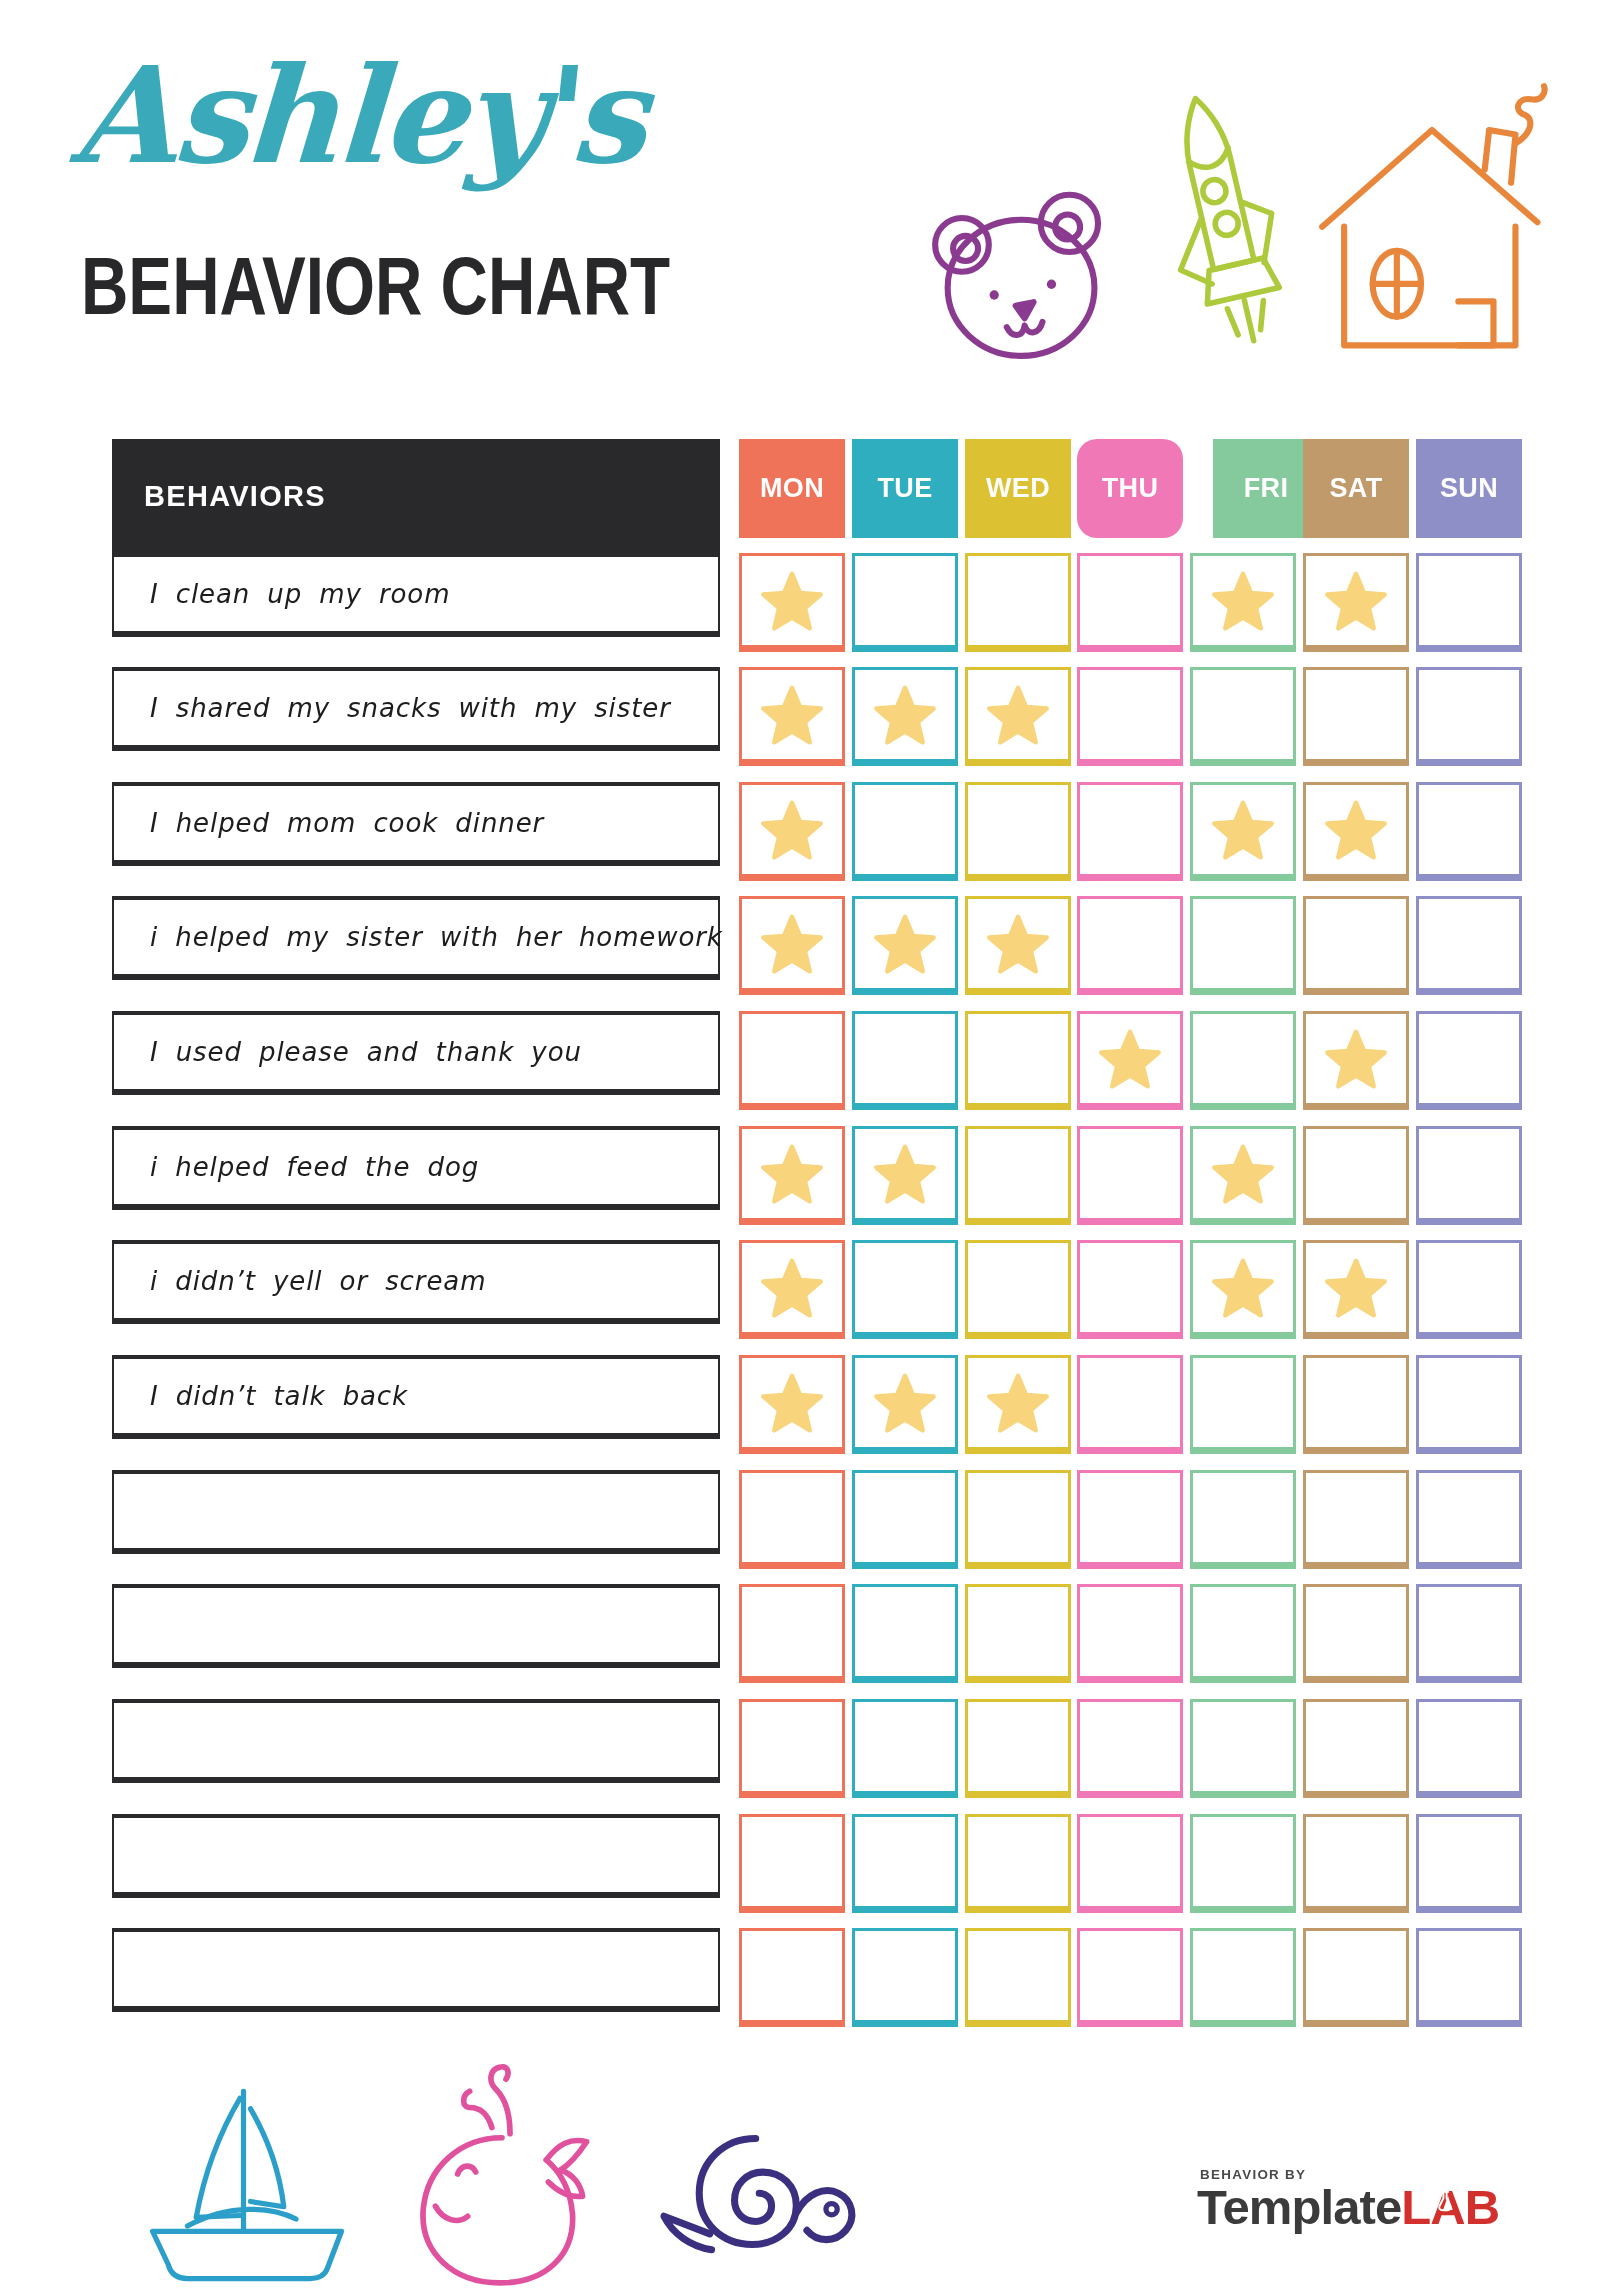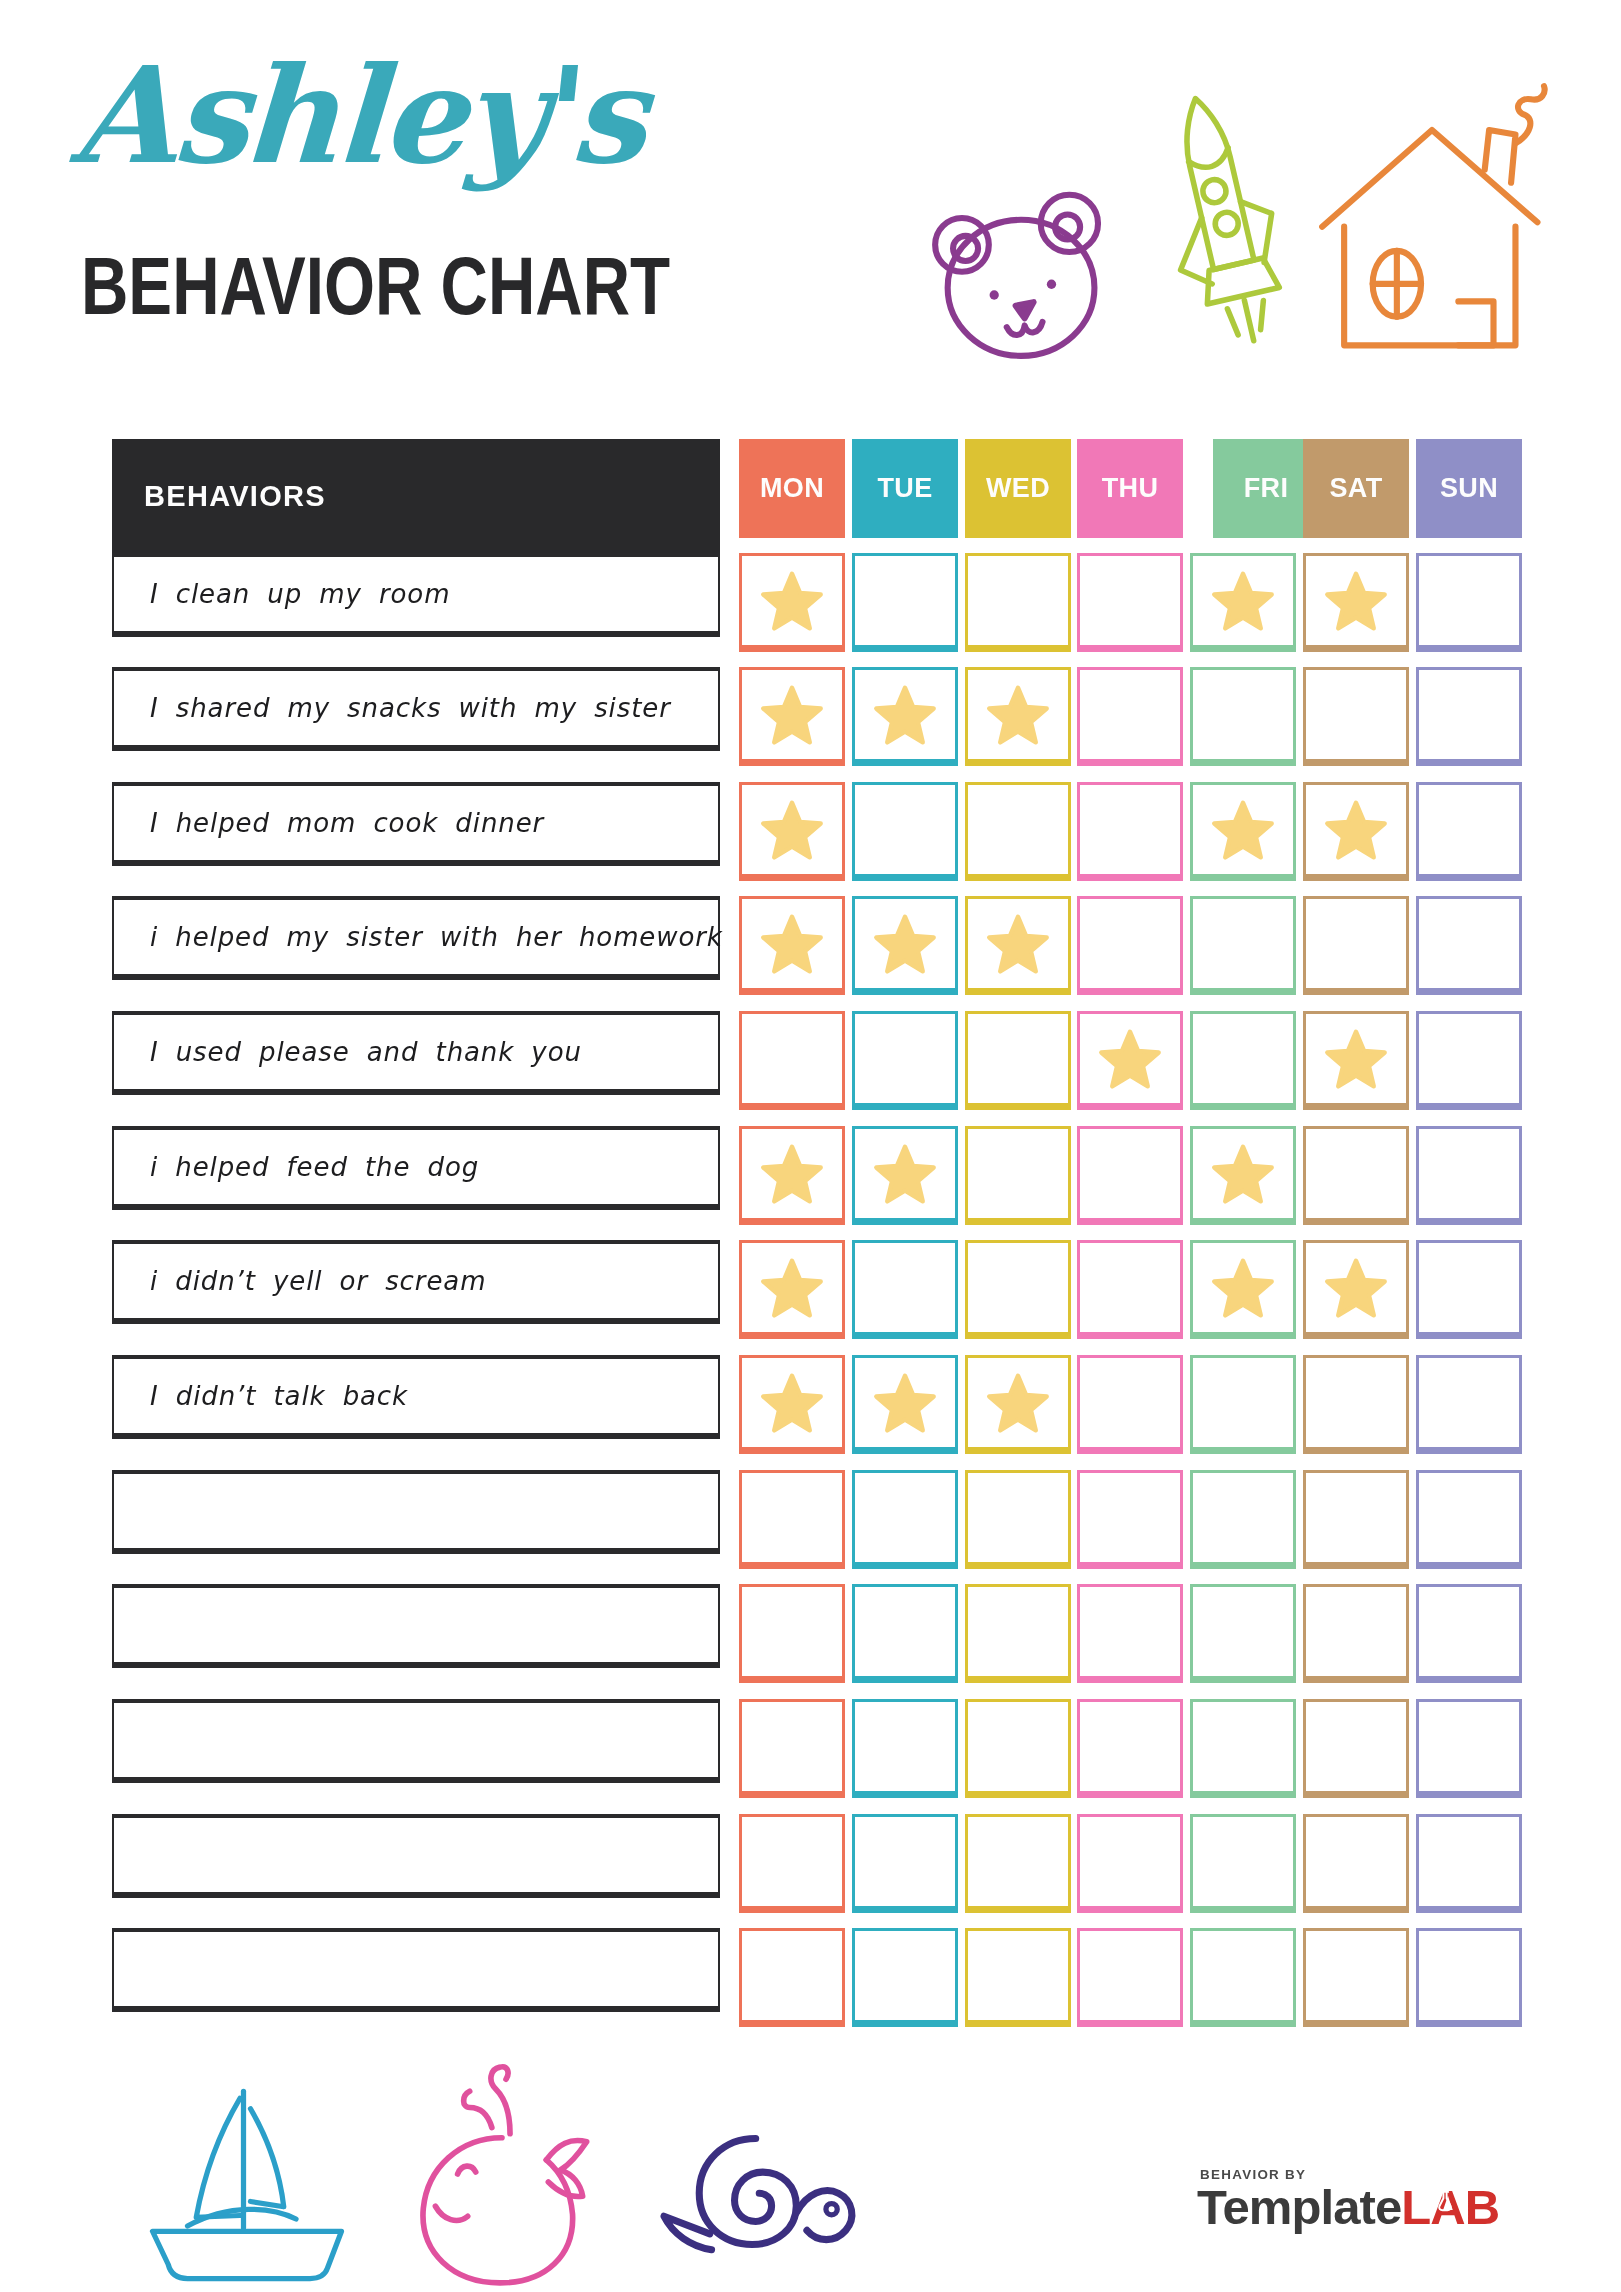--- a/index.html
+++ b/index.html
@@ -117,21 +117,21 @@
     </svg>
   </span>
 
   <div class="behaviors-header" style="background: rgb(41, 41, 43);">
     <span>BEHAVIORS</span>
   </div>
   <div id="day-headers">
       <div class="day-header" style="left: 739px; background: rgb(238, 115, 88); text-align: right;">MON</div>
       <div class="day-header" style="left: 852px; background: rgb(47, 174, 192);">TUE</div>
       <div class="day-header" style="left: 965px; background: rgb(220, 194, 51);">WED</div>
-      <div class="day-header" style="left: 1077px; background: rgb(241, 120, 183);">THU</div>
+      <div class="day-header" style="left: 1077px; background: rgb(241, 120, 183); border-radius: 20px;">THU</div>
       <div class="day-header" style="left: 1190px; background: rgb(133, 202, 157); margin-left: 23px;">FRI</div>
       <div class="day-header" style="left: 1303px; background: rgb(193, 154, 107);">SAT</div>
       <div class="day-header" style="left: 1416px; background: rgb(143, 143, 199);">SUN</div>
     </div>
 
   <div id="rows">
       <div class="row-label" style="top: 553px;">I clean up my room</div>
       <div class="day-cell" style="top: 553px; left: 739px; border-color: rgb(238, 115, 88);">
         <svg width="72" height="72" viewBox="0 0 100 100">
           <polygon points="50,12 61.2,38.6 89.9,41 68.1,59.9 74.7,88 50,73 25.3,88 31.9,59.9 10.1,41 38.8,38.6" fill="#F8D57D" stroke="#F8D57D" stroke-width="6" stroke-linejoin="round"></polygon>

